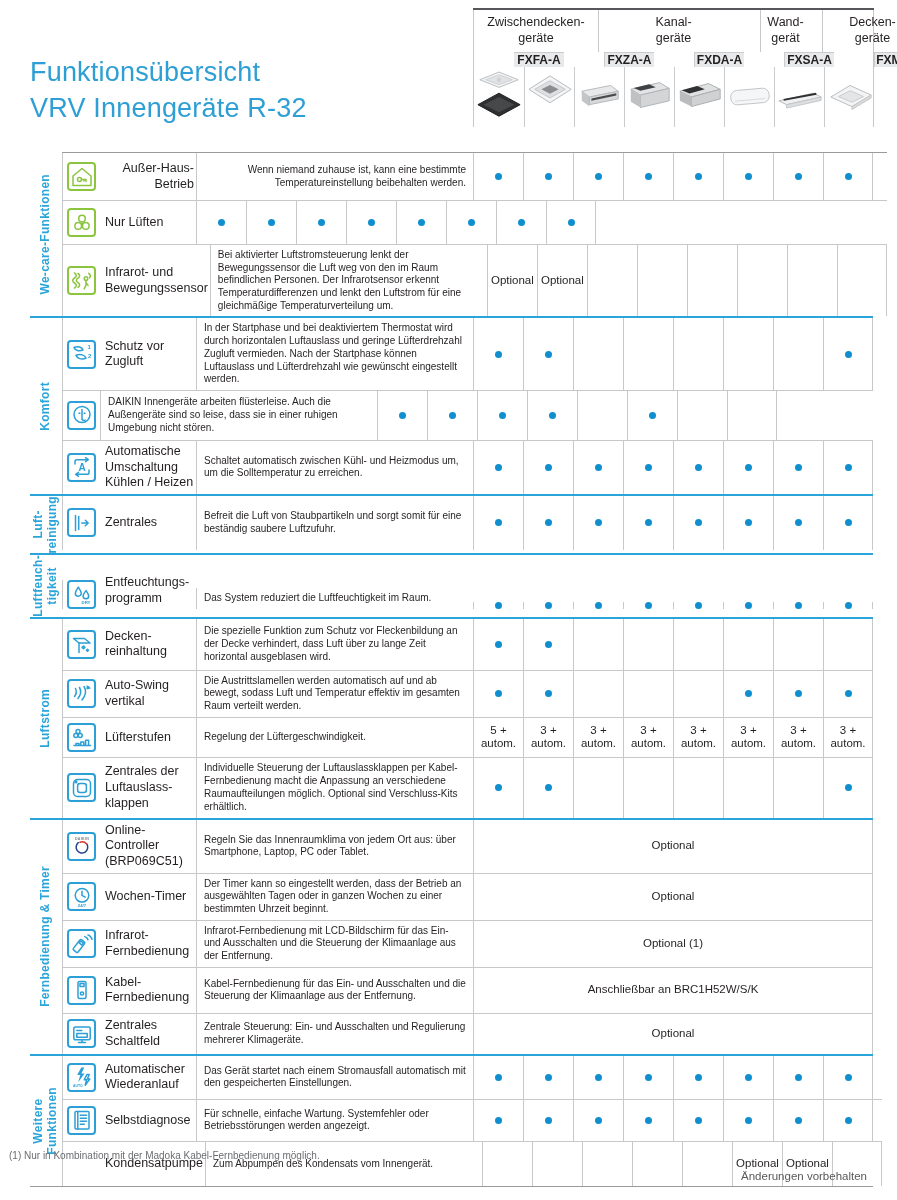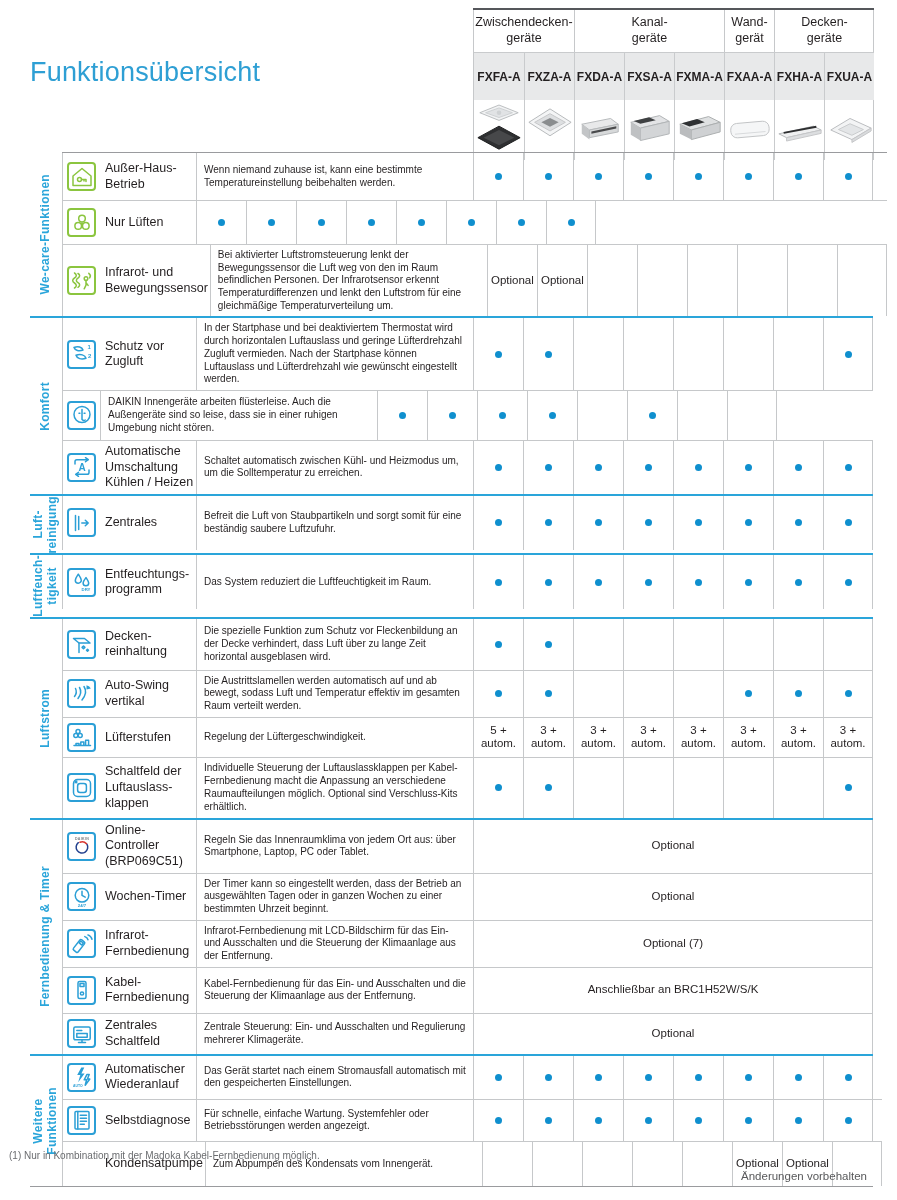--- a/index.html
+++ b/index.html
@@ -6,24 +6,24 @@
   html,body { width:897px; height:1200px; background:#fff; font-family:"Liberation Sans", sans-serif; color:#231f20; overflow:hidden; }
   .page { position:relative; width:897px; height:1200px; background:#fff; }
 
   
   .title { position:absolute; left:30px; top:55px; font-size:27px; line-height:1.32; color:#2e9fd4; font-weight:400; letter-spacing:.2px; }
 
   
   .header { position:absolute; left:473px; top:8px; width:401px; }
   .topline { height:2px; background:#55575b; }
   .groups { display:flex; border-left:1px solid #c6c8ca; border-right:1px solid #c6c8ca; }
-  .group { height:42px; display:flex; align-items:center; justify-content:center; text-align:center; font-size:12.5px; white-space:pre-line; line-height:1.25; border-left:1px solid #c6c8ca; }
+  .group { height:42px; display:flex; align-items:center; justify-content:center; text-align:center; font-size:12.5px; white-space:pre-line; line-height:1.25; border-left:1px solid #c6c8ca;margin-left:12px; }
   .group:first-child { border-left:none; }
   .models, .units { display:flex; border-left:1px solid #c6c8ca; border-right:1px solid #c6c8ca; }
-  .model { flex:0 0 50px; height:48px; background:#e8e9ea; display:flex; align-items:center; justify-content:center; font-weight:bold; font-size:12px; border-left:1px solid #c9cbcd; border-top:1px solid #c9cbcd; }
+  .model { flex:0 0 50px; height:15px; background:#e8e9ea; display:flex; align-items:center; justify-content:center; font-weight:bold; font-size:12px; border-left:1px solid #c9cbcd; border-top:1px solid #c9cbcd;margin-left:40px; }
   .model:first-child { border-left:none; }
   .unit { flex:0 0 50px; height:60px; display:flex; align-items:center; justify-content:center; border-left:1px solid #c9cbcd; }
   .unit:first-child { border-left:none; }
   .unit svg { width:48px; height:58px; }
 
   
   .tbody { position:absolute; left:30px; top:152px; width:843px; }
   .section { display:flex; border-bottom:2.5px solid #2aa5da; }
   .section.last { border-bottom:1px solid #9a9b9e; }
   .cat { flex:0 0 32px; display:flex; align-items:center; justify-content:center; }
@@ -45,20 +45,21 @@
 
   .footnote { position:absolute; left:9px; top:1150px; font-size:10px; color:#6b6d70; }
   .footer { position:absolute; right:30px; top:1170px; font-size:11.5px; color:#58595b; }
 </style>
 </head>
 <body>
 
 <div class="page">
   <div class="title">
     <div>Funktionsübersicht</div>
+    <div>VRV Innengeräte R-32</div>
   </div>
 
   <div class="header">
     <div class="topline"></div>
     <div class="groups">
         <div class="group" style="flex: 0 0 100px;">Zwischendecken-
 geräte</div>
         <div class="group" style="flex: 0 0 150px;">Kanal-
 geräte</div>
         <div class="group" style="flex: 0 0 50px; text-align: center;">Wand-
@@ -141,21 +142,21 @@
         </div>
       </div>
   </div>
 
   <div class="tbody" id="tbody">
       <div class="section first">
         <div class="cat">
           <span>We-care-Funktionen</span>
         </div>
         <div class="rows">
-          <div class="row" style="min-height: 48px;">
+          <div class="row" style="min-height: 48px; text-align: right;">
             <div class="icon-cell">
               <div class="icon-box" style="border-color: rgb(139, 197, 63);">
                 <svg viewBox="0 0 24 24" fill="none" stroke="#8bc53f" stroke-width="1.5" stroke-linecap="round" stroke-linejoin="round">
                   <path d="M12 3.5 21 11v9.5H3V11Z"></path>
                   <circle cx="9.5" cy="14.5" r="2"></circle>
                   <path d="M11.5 14.5H16v2M14 14.5v1.6"></path>
                 </svg>
               </div>
             </div>
             <div class="name-cell">Außer-Haus-Betrieb</div>
@@ -327,21 +328,21 @@
             </div>
           </div>
         </div>
       </div>
       <div class="section">
         <div class="cat">
           <span>Luftfeuch-
 tigkeit</span>
         </div>
         <div class="rows">
-          <div class="row" style="min-height: 54px;">
+          <div class="row" style="min-height: 54px; align-items: flex-end;">
             <div class="icon-cell">
               <div class="icon-box" style="border-color: rgb(43, 159, 214);">
                 <svg viewBox="0 0 24 24" fill="none" stroke="#2b9fd6" stroke-width="1.5" stroke-linecap="round" stroke-linejoin="round">
                   <path d="M8.3 4.2C10 6.8 11.3 8.4 11.3 10.2a3 3 0 1 1-6 0C5.3 8.4 6.6 6.8 8.3 4.2z"></path>
                   <path d="M16 7.6c1.5 2.3 2.7 3.7 2.7 5.3a2.8 2.8 0 1 1-5.6 0c0-1.6 1.2-3 2.9-5.3z"></path>
                   <text x="16" y="21" font-size="4.3" font-weight="bold" text-anchor="middle" fill="#2b9fd6" stroke="none">DRY</text>
                 </svg>
               </div>
             </div>
             <div class="name-cell">Entfeuchtungs-
@@ -449,21 +450,21 @@
           <div class="row" style="min-height: 60px;">
             <div class="icon-cell">
               <div class="icon-box" style="border-color: rgb(43, 159, 214);">
                 <svg viewBox="0 0 24 24" fill="none" stroke="#2b9fd6" stroke-width="1.5" stroke-linecap="round" stroke-linejoin="round">
                   <rect x="3.5" y="3.5" width="17" height="17" rx="4"></rect>
                   <rect x="7.6" y="7.6" width="8.8" height="8.8" rx="2.5"></rect>
                   <path d="M5.1 5.1l1.7 1.7M6.8 5.1 5.1 6.8"></path>
                 </svg>
               </div>
             </div>
-            <div class="name-cell">Schaltfeld der
+            <div class="name-cell">Zentrales der
 Luftauslass-
 klappen</div>
             <div class="desc-cell">Individuelle Steuerung der Luftauslassklappen per Kabel-Fernbedienung macht die Anpassung an verschiedene Raumaufteilungen möglich. Optional sind Verschluss-Kits erhältlich.</div>
             <div class="cells">
               <div class="cell"><span class="dot"></span></div>
               <div class="cell"><span class="dot"></span></div>
               <div class="cell"></div>
               <div class="cell"></div>
               <div class="cell"></div>
               <div class="cell"></div>
@@ -520,21 +521,21 @@
                     <rect x="7.3" y="9" width="3.4" height="2.5"></rect>
                   </g>
                   <path d="M14.8 4.6q2.5.8 3.2 3.1M17.9 2.9q3.3 1.2 4.1 4.4"></path>
                 </svg>
               </div>
             </div>
             <div class="name-cell">Infrarot-
 Fernbedienung</div>
             <div class="desc-cell">Infrarot-Fernbedienung mit LCD-Bildschirm für das Ein- und Ausschalten und die Steuerung der Klimaanlage aus der Entfernung.</div>
             <div class="cells">
-              <div class="cell merged">Optional (7)</div>
+              <div class="cell merged">Optional (1)</div>
             </div>
           </div>
           <div class="row" style="min-height: 46px;">
             <div class="icon-cell">
               <div class="icon-box" style="border-color: rgb(43, 159, 214);">
                 <svg viewBox="0 0 24 24" fill="none" stroke="#2b9fd6" stroke-width="1.5" stroke-linecap="round" stroke-linejoin="round">
                   <rect x="8" y="3.5" width="8" height="17" rx="1.5"></rect>
                   <rect x="10" y="5.5" width="4" height="3"></rect>
                   <circle cx="12" cy="15.5" r="1.6"></circle>
                 </svg>

